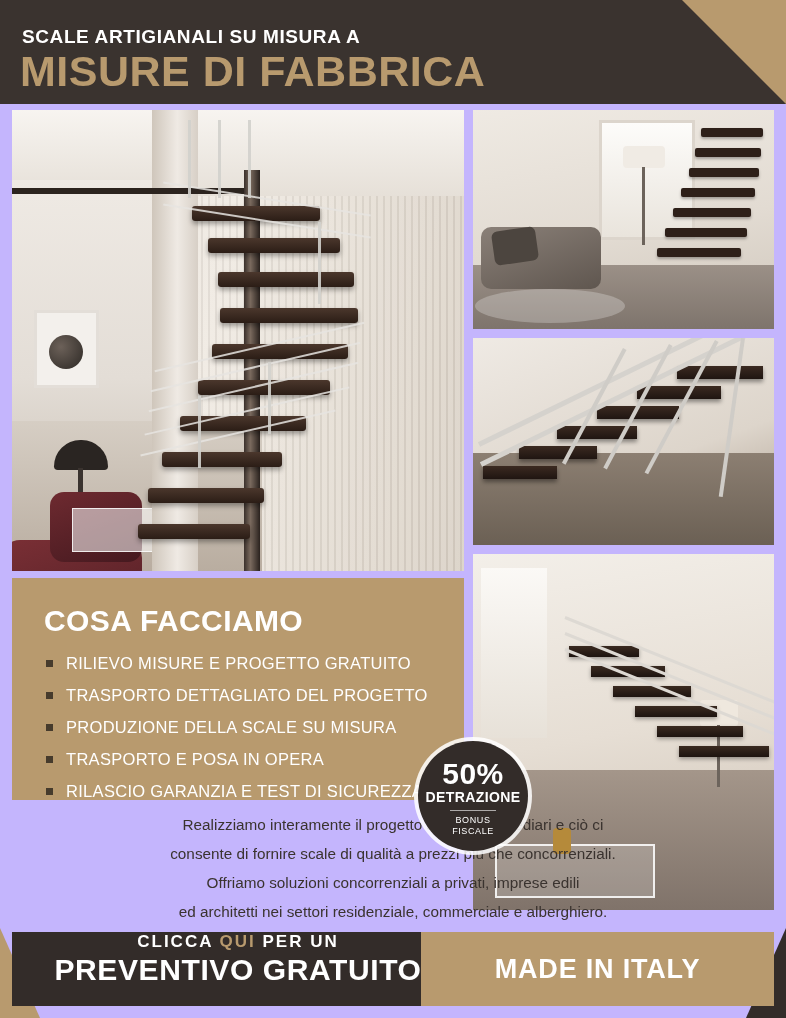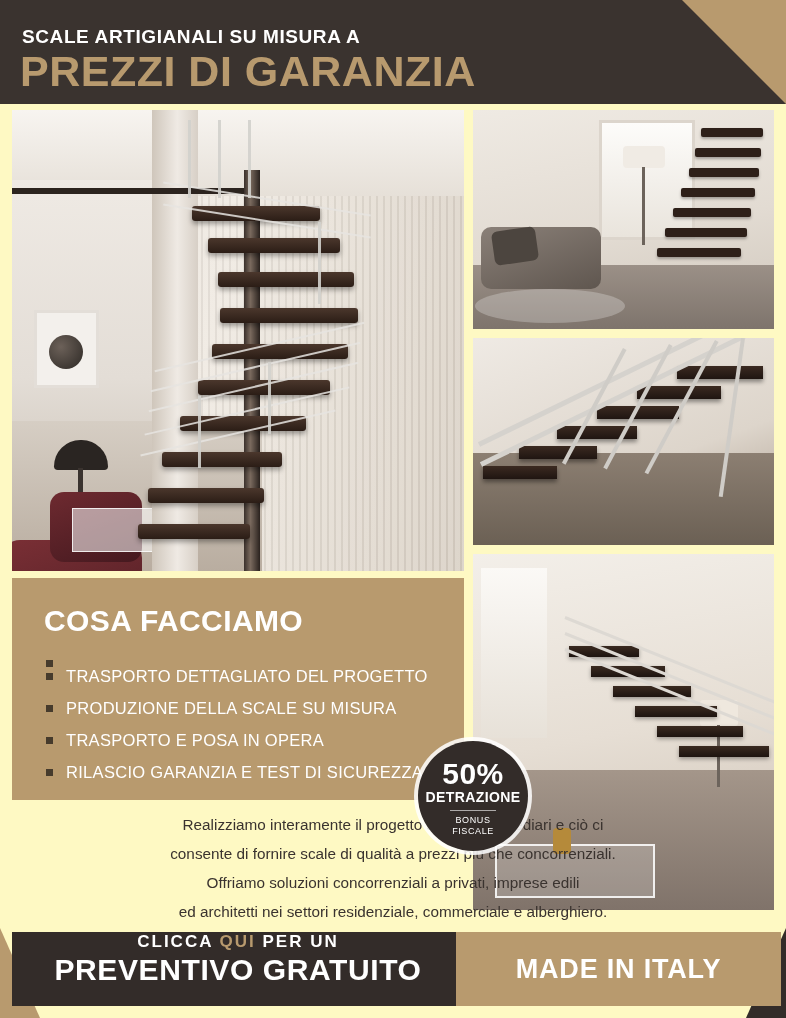--- a/index.html
+++ b/index.html
@@ -5,21 +5,21 @@
   * { box-sizing: border-box; margin: 0; padding: 0; }
   html, body {
     width: 786px; height: 1018px;
     font-family: "Liberation Sans", sans-serif;
     background: #ffffff;
     overflow: hidden;
   }
   .page {
     position: relative;
     width: 786px; height: 1018px;
-    background: #fef9c3;
+    background: #c4b5fd;
     overflow: hidden;
   }
 
   
   .header {
     position: absolute;
     top: 0; left: 0;
     width: 786px; height: 104px;
     background: #3a332f;
     overflow: hidden;
@@ -285,22 +285,22 @@
   .cta .l1 {
     display: block; 
     color: #ffffff; font-size: 17px; font-weight: 600; letter-spacing: 2px;
   }
   .cta .l1 .hl { color: #b89a6e; }
   .cta .l2 {
     display: block; margin-top: 1px;
     color: #ffffff; font-size: 30px; font-weight: bold; letter-spacing: 0.6px;
   }
   .made {
-    position: absolute; right: 5px; bottom: 12px;
-    width: 325px; height: 74px;
+    position: absolute; right: 12px; bottom: 12px;
+    width: 353px; height: 74px;
     background: #b89a6e;
     text-align: center;
   }
   .made span {
     display: block; margin-top: 22px;
     color: #ffffff; font-size: 27px; font-weight: bold; letter-spacing: 0.8px;
   }
   .footer-tri-l {
     position: absolute; left: 0; bottom: 0;
     width: 0; height: 0;
@@ -315,21 +315,21 @@
   }
 </style>
 </head>
 <body>
 
 <div class="page">
 
   <div class="header">
     <div class="header-corner"></div>
     <div class="header-line1">SCALE ARTIGIANALI SU MISURA A</div>
-    <div class="header-line2">PREZZI DI GARANZIA</div>
+    <div class="header-line2">MISURE DI FABBRICA</div>
   </div>
 
   <div class="photos">
 
     <div class="photo p-main">
       <div class="wall"></div>
       <div class="ceiling"></div>
       <div class="leftroom"></div>
       <div class="floor"></div>
       <div class="artframe"></div>
@@ -427,20 +427,21 @@
       <span class="badge-b1">BONUS</span>
       <span class="badge-b1">FISCALE</span>
     </div>
   </div>
 
   <div class="services">
     <h2>COSA FACCIAMO</h2>
     <ul class="svc-list">
       <li>
         <span class="bullet"></span>
+        <span>RILIEVO MISURE E PROGETTO GRATUITO</span>
       </li>
       <li>
         <span class="bullet"></span>
         <span>TRASPORTO DETTAGLIATO DEL PROGETTO</span>
       </li>
       <li>
         <span class="bullet"></span>
         <span>PRODUZIONE DELLA SCALE SU MISURA</span>
       </li>
       <li>

